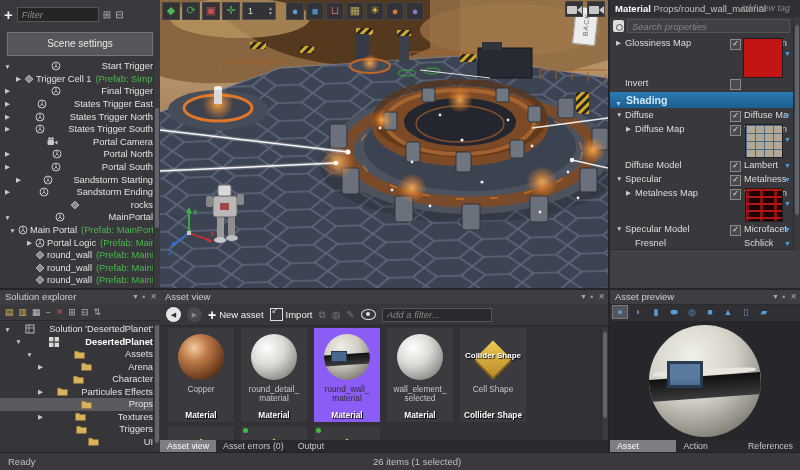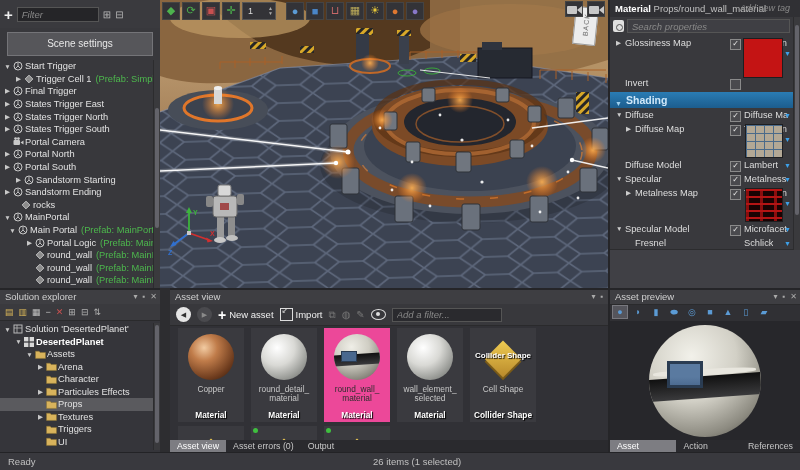--- a/index.html
+++ b/index.html
@@ -20,21 +20,21 @@
   
   #scene-panel{left:0;top:0;width:160px;height:288px;background:#38383c;}
   #scene-toolbar{position:absolute;left:0;top:0;right:0;height:28px;background:#3a3a3e;
                  display:flex;align-items:center;gap:4px;padding:0 4px;box-sizing:border-box;}
   #add-entity{color:#eee;font-size:15px;font-weight:bold;line-height:15px;}
   #scene-filter{width:82px;height:15px;}
   .mini-ic{color:#b8b8b8;font-size:10px;}
   #scene-settings{position:absolute;left:7px;right:7px;top:32px;height:22px;background:#56565a;
                   border:1px solid #747478;color:#e8e8e8;font-size:10px;text-align:center;line-height:22px;}
   #scene-tree{position:absolute;left:0;top:60px;right:7px;bottom:0;overflow:hidden;}
-  .titem{display:flex;align-items:center;height:12.6px;font-size:9.3px;white-space:nowrap;}
+  .titem{display:flex;align-items:center;height:12.6px;font-size:9.3px;white-space:nowrap;justify-content:space-between;}
   .titem .arr{width:9px;text-align:center;font-size:6.5px;color:#c8c8c8;flex:none;}
   .titem .ic{width:12px;flex:none;display:flex;justify-content:center;}
   .titem .lbl{color:#e2e2e2;margin-left:1px;}
   .titem .sfx{color:#4db84d;margin-left:4px;}
   .titem.sel{background:#5a5a5e;}
   .titem .lbl.bold{font-weight:bold;color:#fff;}
 
   
   #viewport{left:160px;top:0;width:448px;height:288px;background:#3c4352;overflow:hidden;}
   #vp-toolbar{position:absolute;left:2px;top:1px;height:19px;display:flex;gap:2px;align-items:center;z-index:5;}
@@ -92,40 +92,40 @@
 
   
   #solution-panel{left:0;top:288px;width:160px;height:164px;background:#35353a;border-top:2px solid #252528;}
   #sol-toolbar{position:absolute;left:0;top:14px;right:0;height:17px;background:#3a3a3e;display:flex;
                align-items:center;gap:5px;padding:0 5px;border-bottom:1px solid #2a2a2c;box-sizing:border-box;}
   #sol-toolbar span{font-size:9px;}
   #sol-tree{position:absolute;left:0;top:33px;right:7px;bottom:2px;overflow:hidden;}
   #sol-tree .titem{height:12.5px;}
 
   
-  #assetview-panel{left:160px;top:288px;width:448px;height:164px;background:#313136;border-top:2px solid #252528;margin-left:10px;}
+  #assetview-panel{left:160px;top:288px;width:448px;height:164px;background:#313136;border-top:2px solid #252528;}
   #av-toolbar{position:absolute;left:0;top:14px;right:0;height:22px;background:#38383c;display:flex;
               align-items:center;gap:6px;padding:0 6px;box-sizing:border-box;border-bottom:1px solid #2a2a2c;}
   .navbtn{width:15px;height:15px;border-radius:50%;display:flex;align-items:center;justify-content:center;
           font-size:7px;flex:none;}
   #nav-back{background:#e6e6e6;color:#333;}
   #nav-fwd{background:#4a4a4e;color:#8a8a8a;}
   #new-asset{display:flex;align-items:center;gap:3px;color:#eee;font-size:9.5px;}
   #new-asset .plus{font-size:14px;font-weight:bold;color:#fff;}
   #import-btn{display:flex;align-items:center;gap:3px;color:#eee;font-size:9.5px;}
   #import-ic{width:11px;height:11px;border:1.5px solid #ddd;position:relative;}
   #import-ic::after{content:"↙";position:absolute;left:1px;top:-3px;font-size:8px;color:#ddd;}
   .gray-ic{color:#777;font-size:10px;}
   #eye-ic{width:13px;height:9px;border:1.5px solid #ddd;border-radius:50%;position:relative;flex:none;}
   #eye-ic::after{content:"";position:absolute;left:4px;top:2px;width:4px;height:4px;background:#ddd;border-radius:50%;}
   #av-filter{width:110px;height:14px;background:#2a2a2e;}
   #asset-grid{position:absolute;left:8px;top:38px;right:10px;height:117px;overflow:hidden;
               display:flex;flex-wrap:wrap;gap:4px 7px;align-content:flex-start;}
   .tile{width:66px;height:94px;position:relative;background:#3a3a3f;flex:none;}
-  .tile.sel{background:#ec4899;}
+  .tile.sel{background:#8b5cf6;}
   .tile .dot{position:absolute;left:2px;top:2px;width:5px;height:5px;border-radius:50%;background:#3fbf3f;}
   .thumb{position:absolute;left:0;top:2px;width:66px;height:54px;display:flex;align-items:center;justify-content:center;}
   .sphere{width:46px;height:46px;border-radius:50%;position:relative;overflow:hidden;}
   .sp-copper{background:radial-gradient(circle at 35% 30%,#f2cba2 0%,#c07c4a 30%,#6e3c1e 70%,#2a1408 100%);}
   .sp-white{background:radial-gradient(circle at 35% 30%,#ffffff 0%,#d9d9d5 40%,#8c8e8a 78%,#4a4c48 100%);}
   .sp-dark{background:radial-gradient(circle at 38% 28%,#efeee7 0%,#cfcdc3 40%,#8a887e 75%,#45433d 100%);}
   .sp-band{position:absolute;left:0;top:44%;width:100%;height:24%;background:linear-gradient(#101010,#3a3a3c);
            transform:rotate(-4deg);}
   .sp-screen{position:absolute;left:16%;top:36%;width:30%;height:20%;background:#49688e;border:1px solid #2a3c52;}
   .diamond{width:26px;height:26px;background:linear-gradient(135deg,#eecb52,#b9892a);transform:rotate(45deg);

